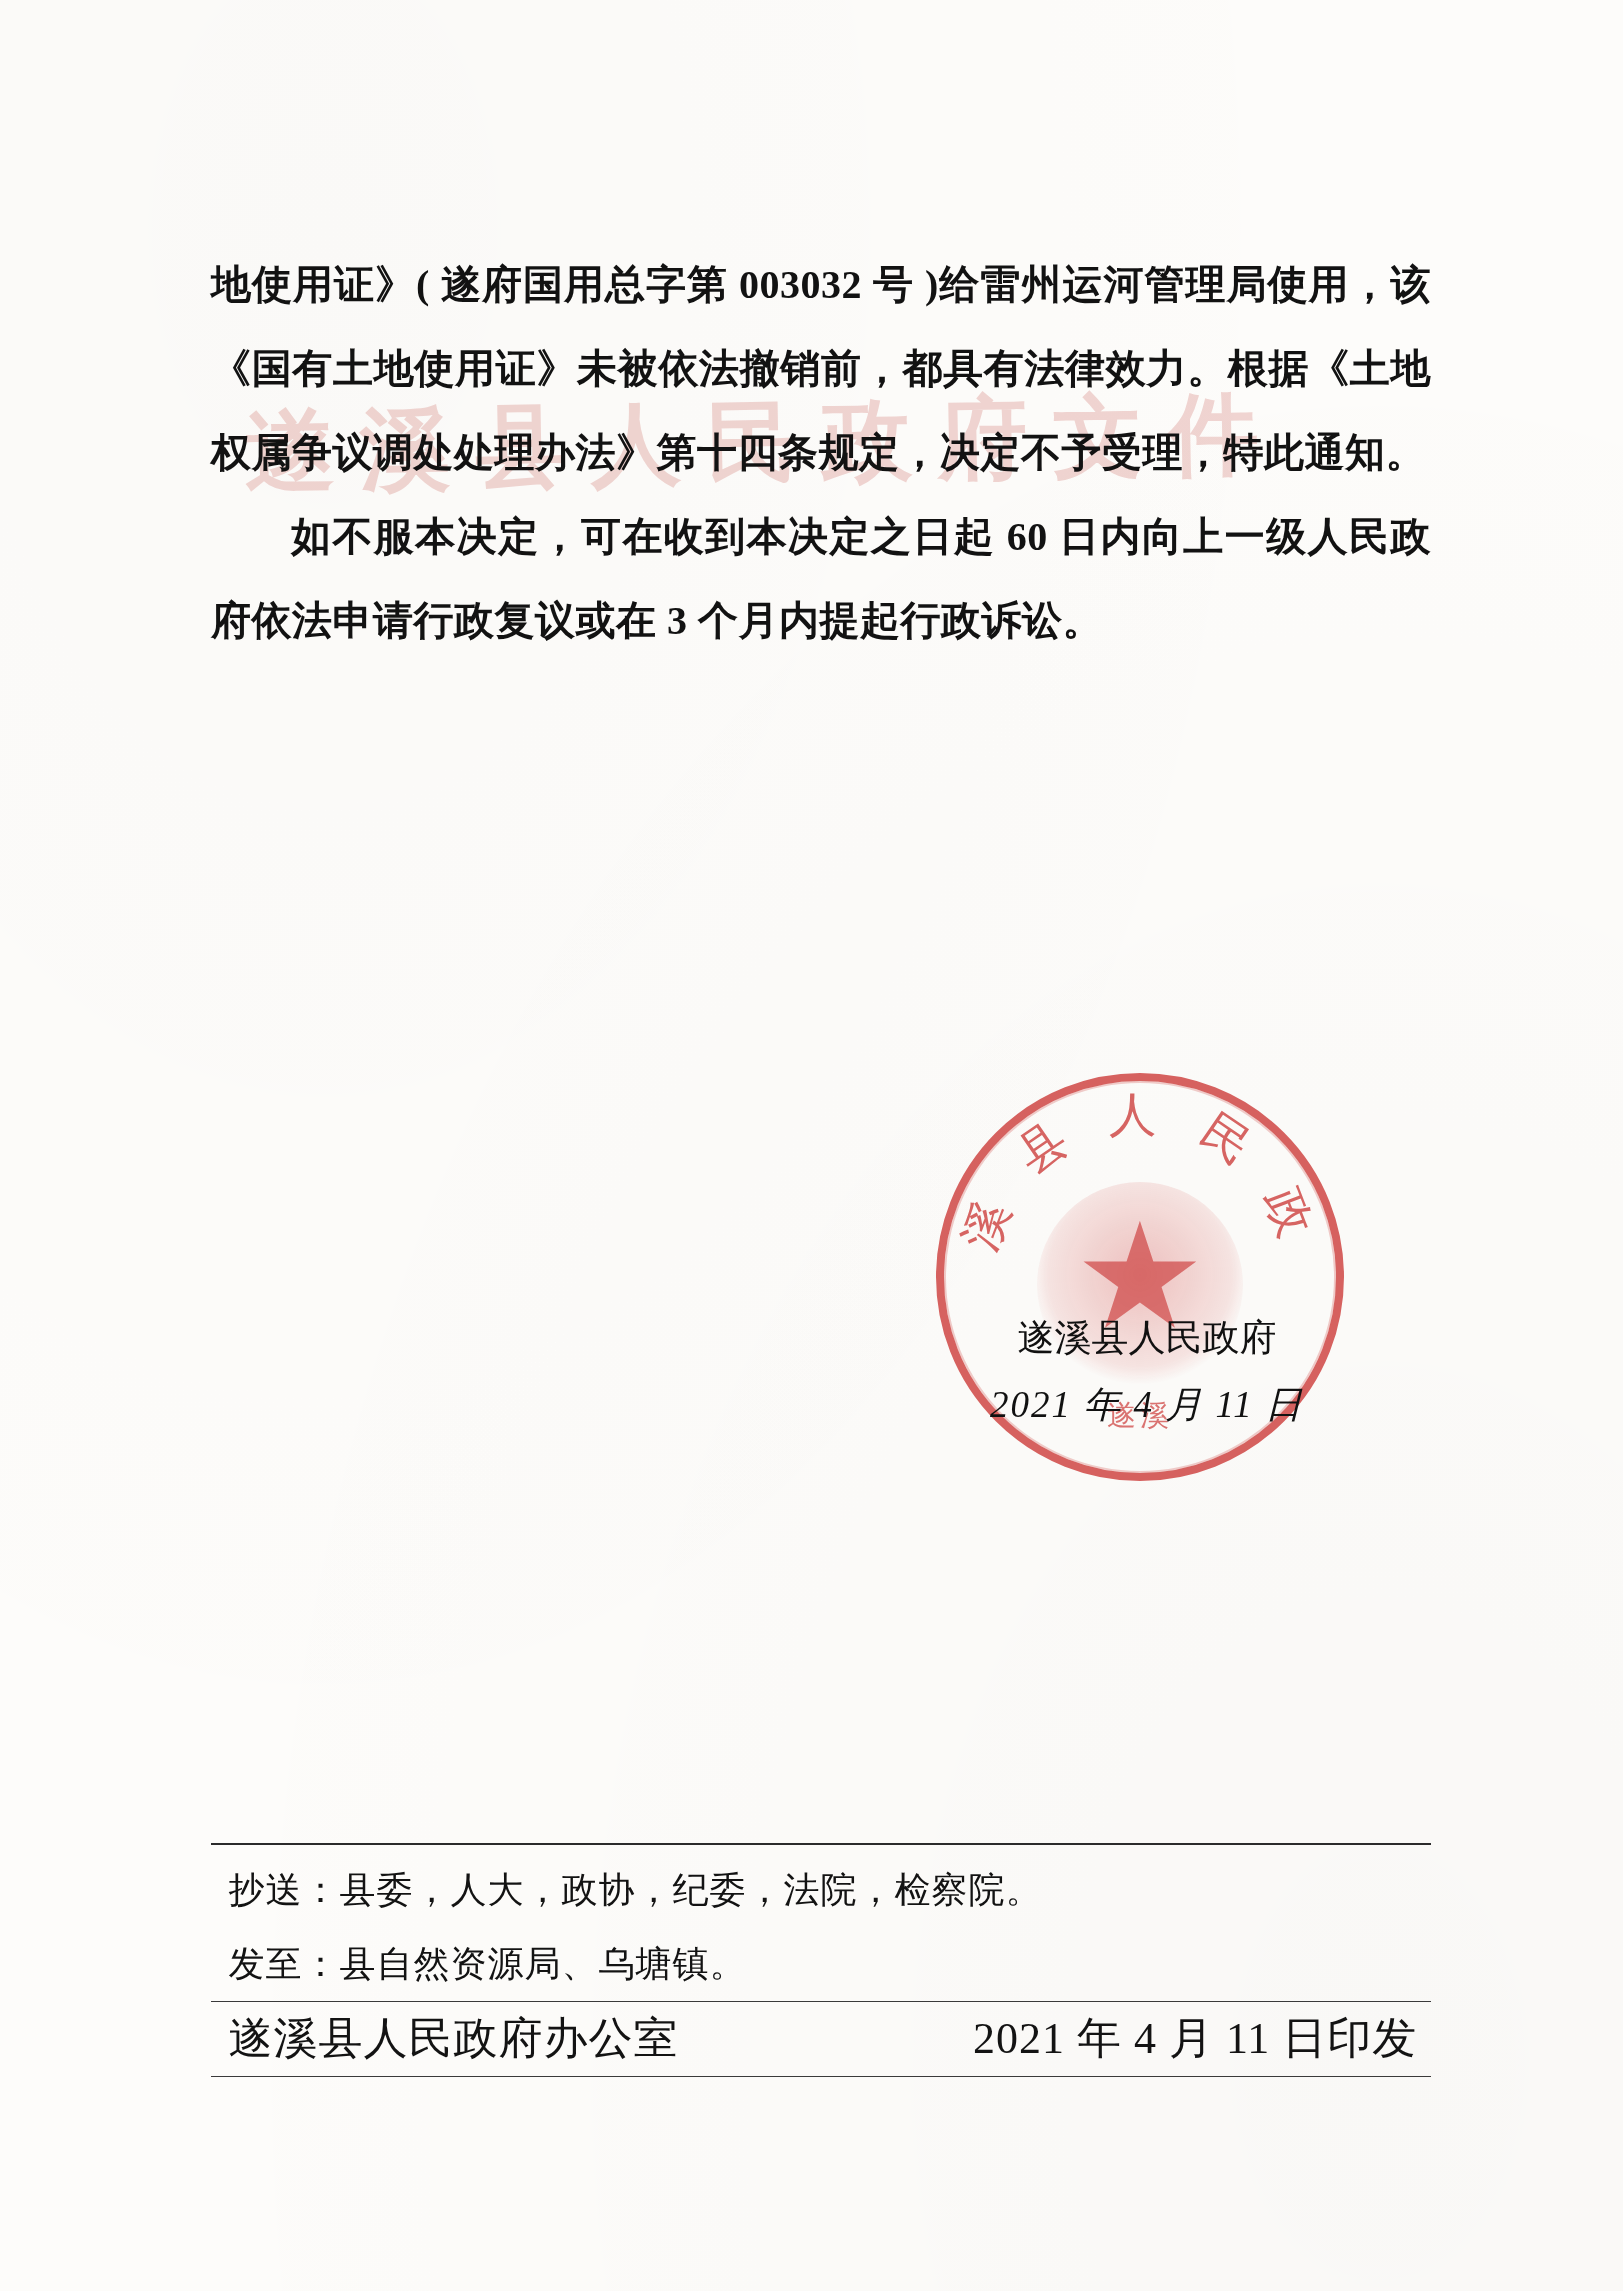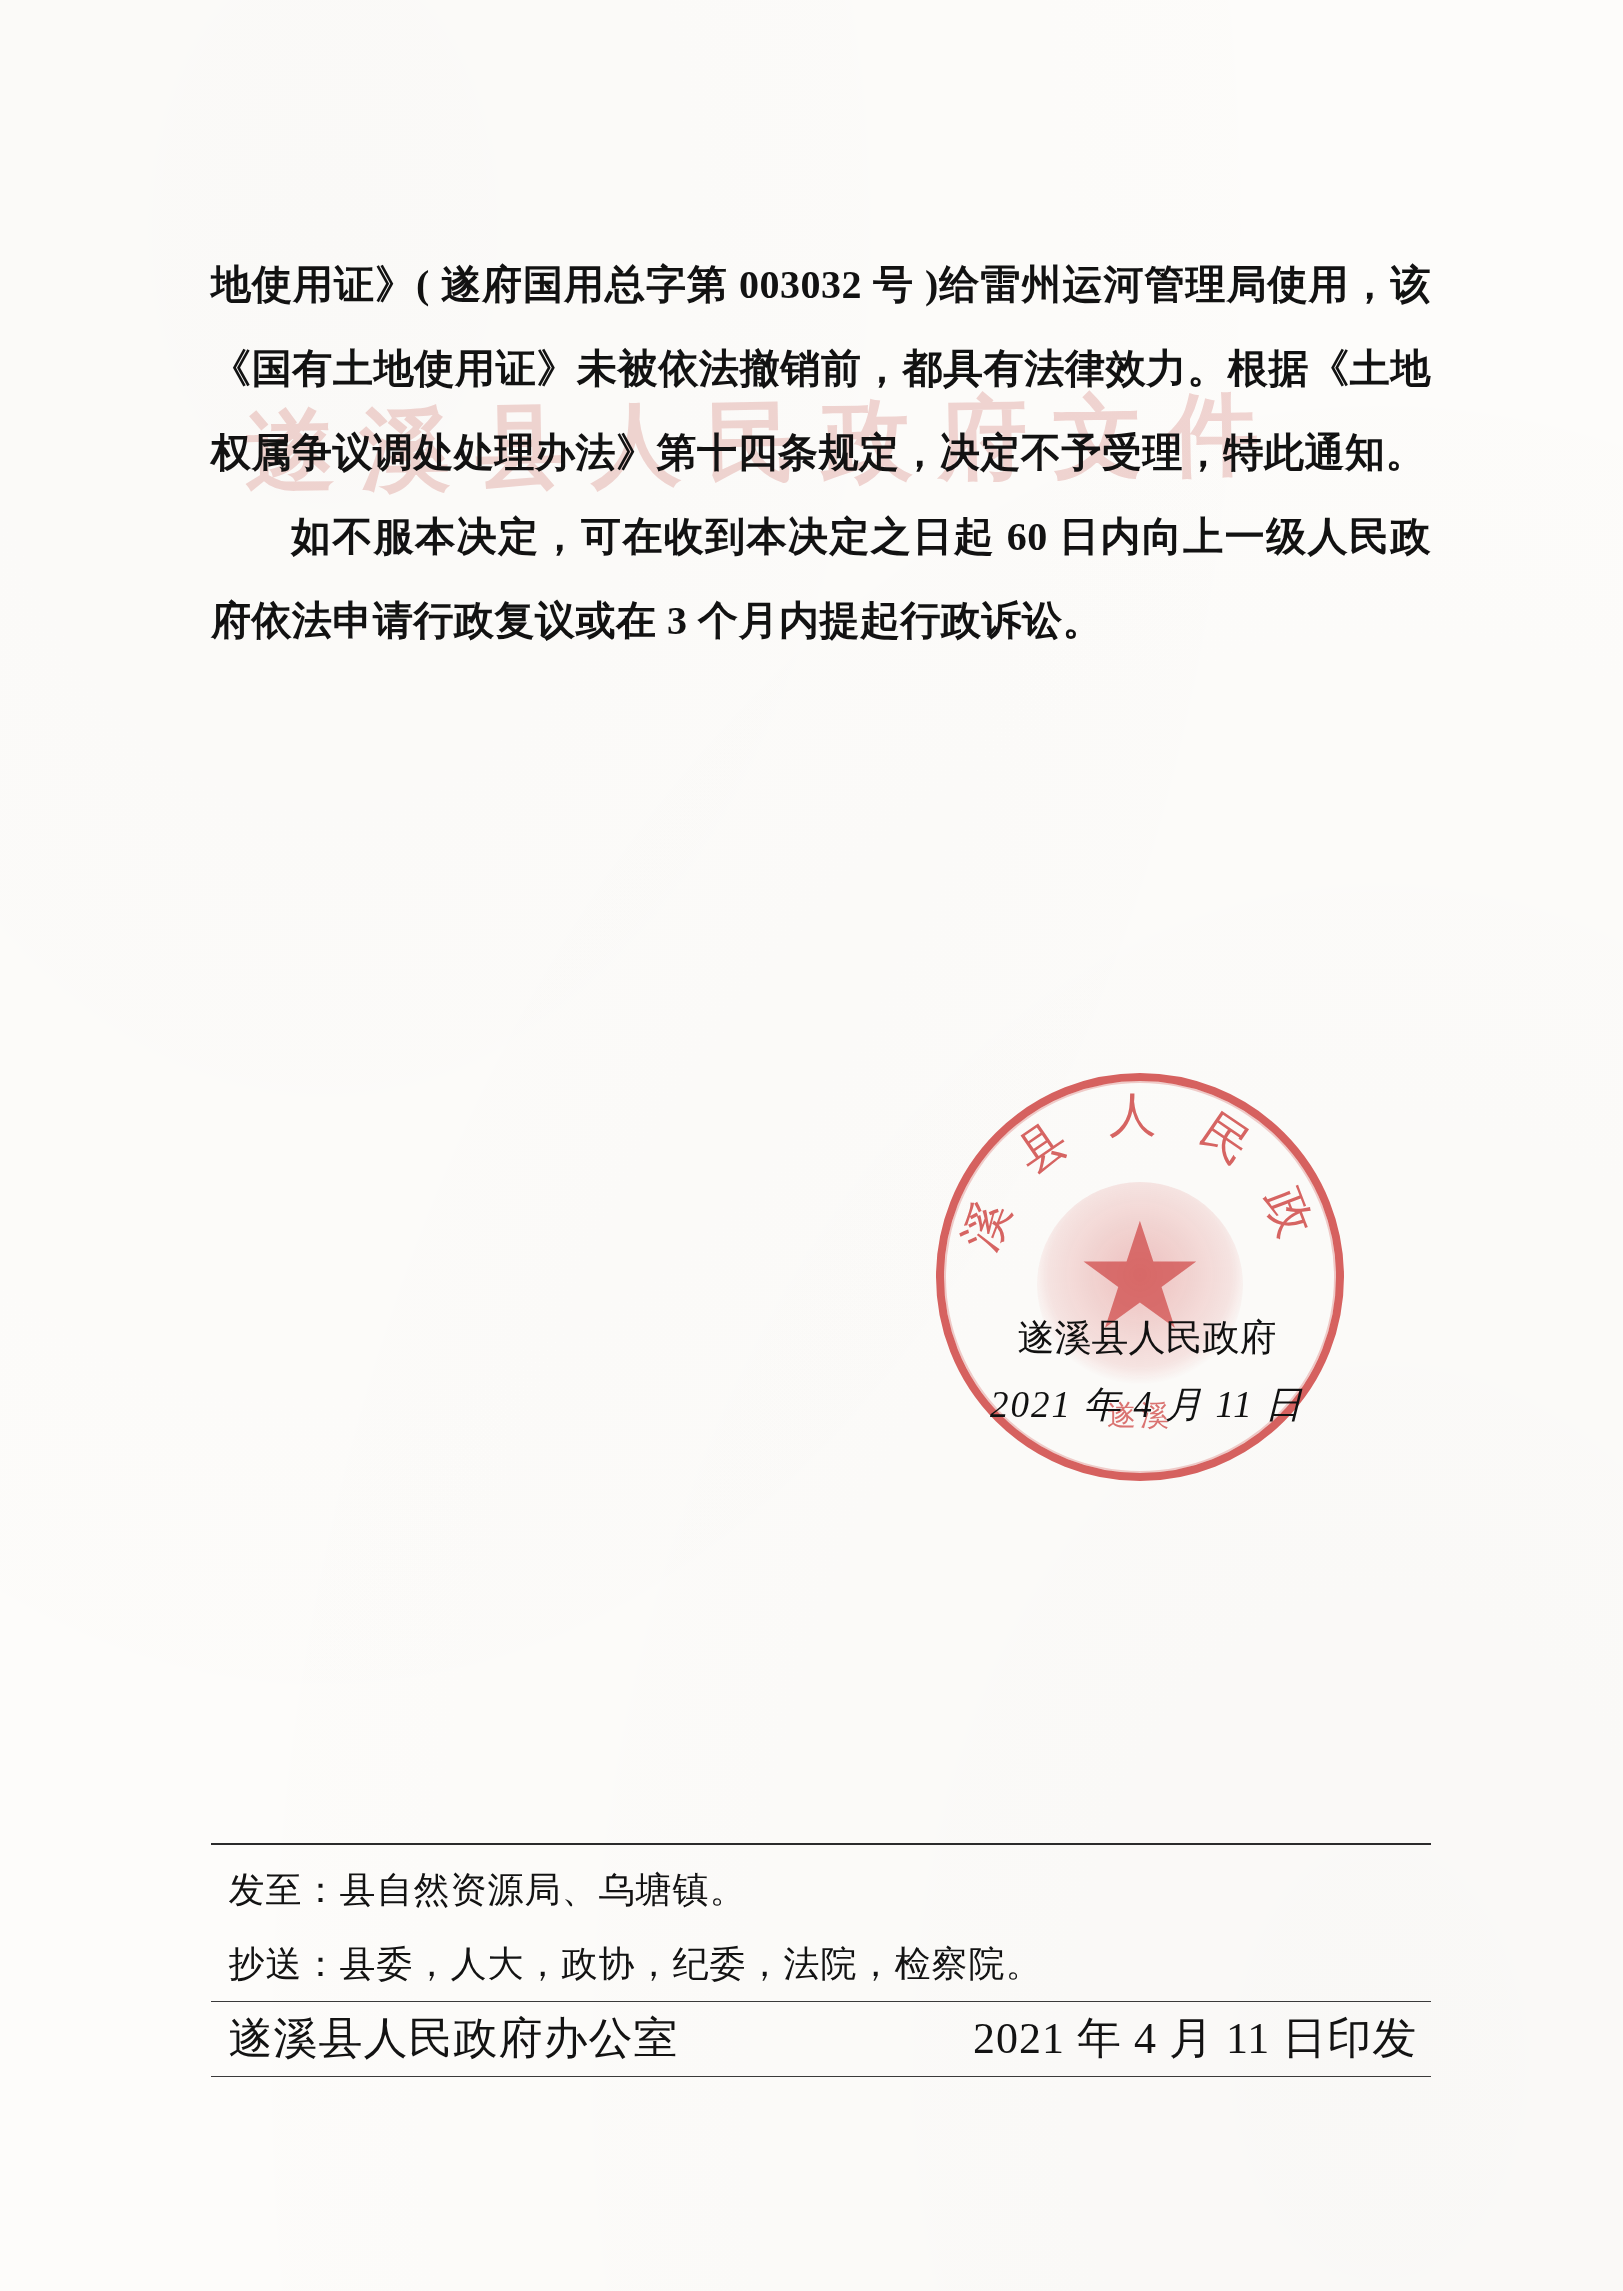--- a/index.html
+++ b/index.html
@@ -206,24 +206,24 @@
 
   <div class="sign-block">
     <div>遂溪县人民政府</div>
     <div class="sign-date">2021 年 4 月 11 日</div>
   </div>
 
   <div class="footer">
     <div class="rule"></div>
     <div class="spacer-8"></div>
     <div class="footer-line">
+      <span>抄送：</span><span>县委，人大，政协，纪委，法院，检察院。</span>
+    </div>
+    <div class="footer-line">
       <span>发至：</span><span>县自然资源局、乌塘镇。</span>
-    </div>
-    <div class="footer-line">
-      <span>抄送：</span><span>县委，人大，政协，纪委，法院，检察院。</span>
     </div>
     <div class="rule thin"></div>
     <div class="footer-bottom">
       <span>遂溪县人民政府办公室</span>
       <span>2021 年 4 月 11 日印发</span>
     </div>
     <div class="rule thin"></div>
   </div>
 
 </div>

